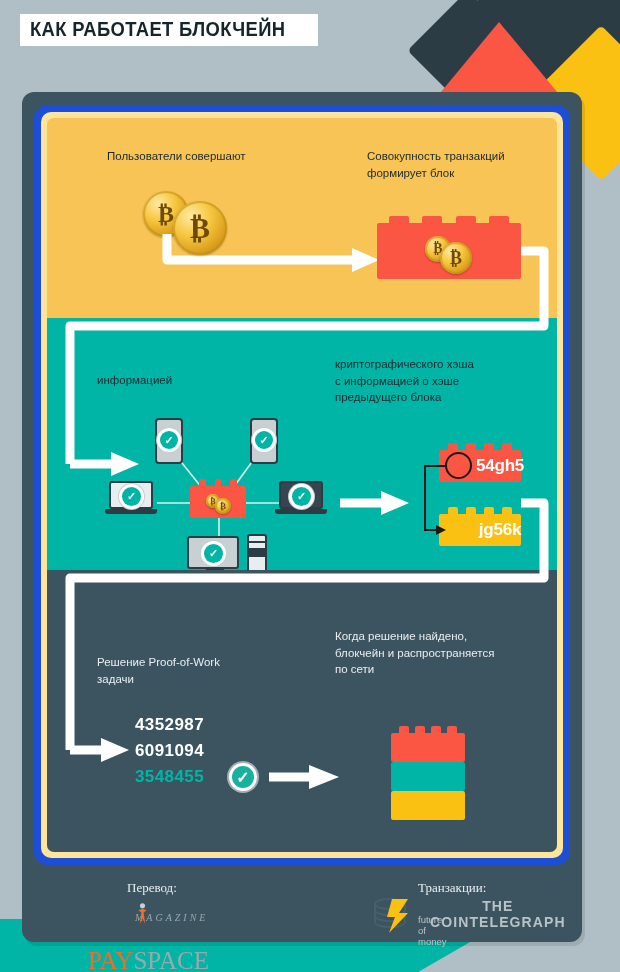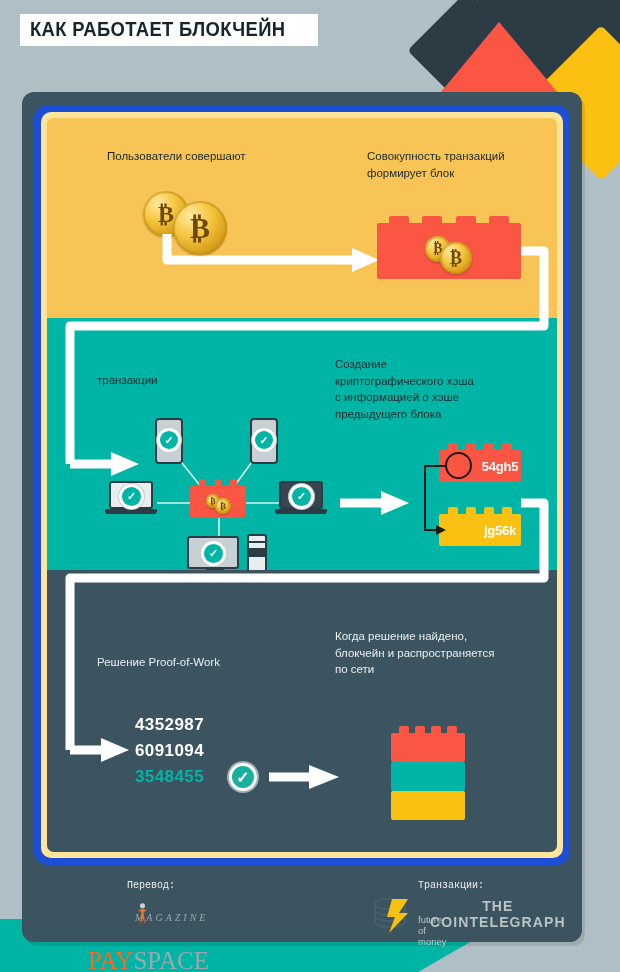--- a/index.html
+++ b/index.html
@@ -150,21 +150,21 @@
   .lego-yellow { background: #fbc112; }
   .lego-yellow .studs i { background: #fbc112; }
   .lego-teal { background: #00b5a5; }
 
   .hash-label {
     position: absolute;
     left: 0; right: 0; top: 0; bottom: 0;
     display: flex;
     align-items: center;
     justify-content: center;
-    font-size: 13px;
+    font-size: 17px;
     font-weight: bold;
     color: #ffffff;
     letter-spacing: -0.2px;
     margin-left: 40px;
   }
   .hash-circle {
     position: absolute;
     left: 6px; top: 2px;
     width: 27px; height: 27px;
     border: 2.5px solid #1b1b1b;
@@ -219,23 +219,23 @@
   }
 
   
   .footer {
     position: absolute;
     left: 0; right: 0; bottom: 0;
     height: 78px;
   }
   .foot-label {
     position: absolute;
-    font-size: 10px;
+    font-size: 13px;
     color: #e9eef0;
-    font-family: Liberation Mono, monospace;
+    font-family: Liberation Serif, serif;
   }
   .logo-payspace { position: absolute; left: 88px; top: 898px; }
   .ps-magazine {
     font-size: 10px; letter-spacing: 3px; color: #9aa8ad;
     font-family: "Liberation Serif", serif;
     position: absolute; left: 47px; top: 14px; font-style: italic;
   }
   .ps-main {
     position: absolute; left: 0; top: 7px;
     font-family: "Liberation Serif", serif;
@@ -318,25 +318,24 @@
 
           <div class="panel panel-2">
 
             <svg class="arrow-svg" width="548" height="252">
               <path d="M497 -7 L497 8 L23 8 L23 146" stroke="#ffffff" stroke-width="9" fill="none" stroke-linejoin="round" stroke-linecap="butt"></path>
               <path d="M23 146 L70 146" stroke="#ffffff" stroke-width="9" fill="none" stroke-linecap="butt"></path>
               <polygon points="64,134 92,146 64,158" fill="#ffffff"></polygon>
             </svg>
 
             <div class="cap" style="left:50px; top:54px; width:215px;">
-              <div>транзакции</div>
+              <div>информацией</div>
             </div>
 
             <div class="cap" style="left:288px; top:38px; width:230px;">
-              <div>Создание</div>
               <div>криптографического хэша</div>
               <div>с информацией о хэше</div>
               <div>предыдущего блока</div>
             </div>
 
             <svg class="arrow-svg" width="548" height="252">
               <line x1="123" y1="130" x2="155" y2="170" stroke="#d9f2ef" stroke-width="1.6"></line>
               <line x1="215" y1="130" x2="186" y2="170" stroke="#d9f2ef" stroke-width="1.6"></line>
               <line x1="110" y1="185" x2="145" y2="185" stroke="#d9f2ef" stroke-width="1.6"></line>
               <line x1="198" y1="185" x2="232" y2="185" stroke="#d9f2ef" stroke-width="1.6"></line>
@@ -421,20 +420,21 @@
           <div class="panel panel-3">
 
             <svg class="arrow-svg" width="548" height="330">
               <path d="M497 -7 L497 8 L23 8 L23 180" stroke="#ffffff" stroke-width="9" fill="none" stroke-linejoin="round" stroke-linecap="butt"></path>
               <path d="M23 180 L60 180" stroke="#ffffff" stroke-width="9" fill="none" stroke-linecap="butt"></path>
               <polygon points="54,168 82,180 54,192" fill="#ffffff"></polygon>
             </svg>
 
             <div class="cap light" style="left:50px; top:84px; width:230px;">
               <div>Решение Proof-of-Work</div>
+              <div>задачи</div>
             </div>
 
             <div class="cap light" style="left:288px; top:58px; width:240px;">
               <div>Когда решение найдено,</div>
               <div>блокчейн и распространяется</div>
               <div>по сети</div>
             </div>
 
             <div class="pow-num" style="left:88px; top:145px;">4352987</div>
             <div class="pow-num" style="left:88px; top:171px;">6091094</div>

